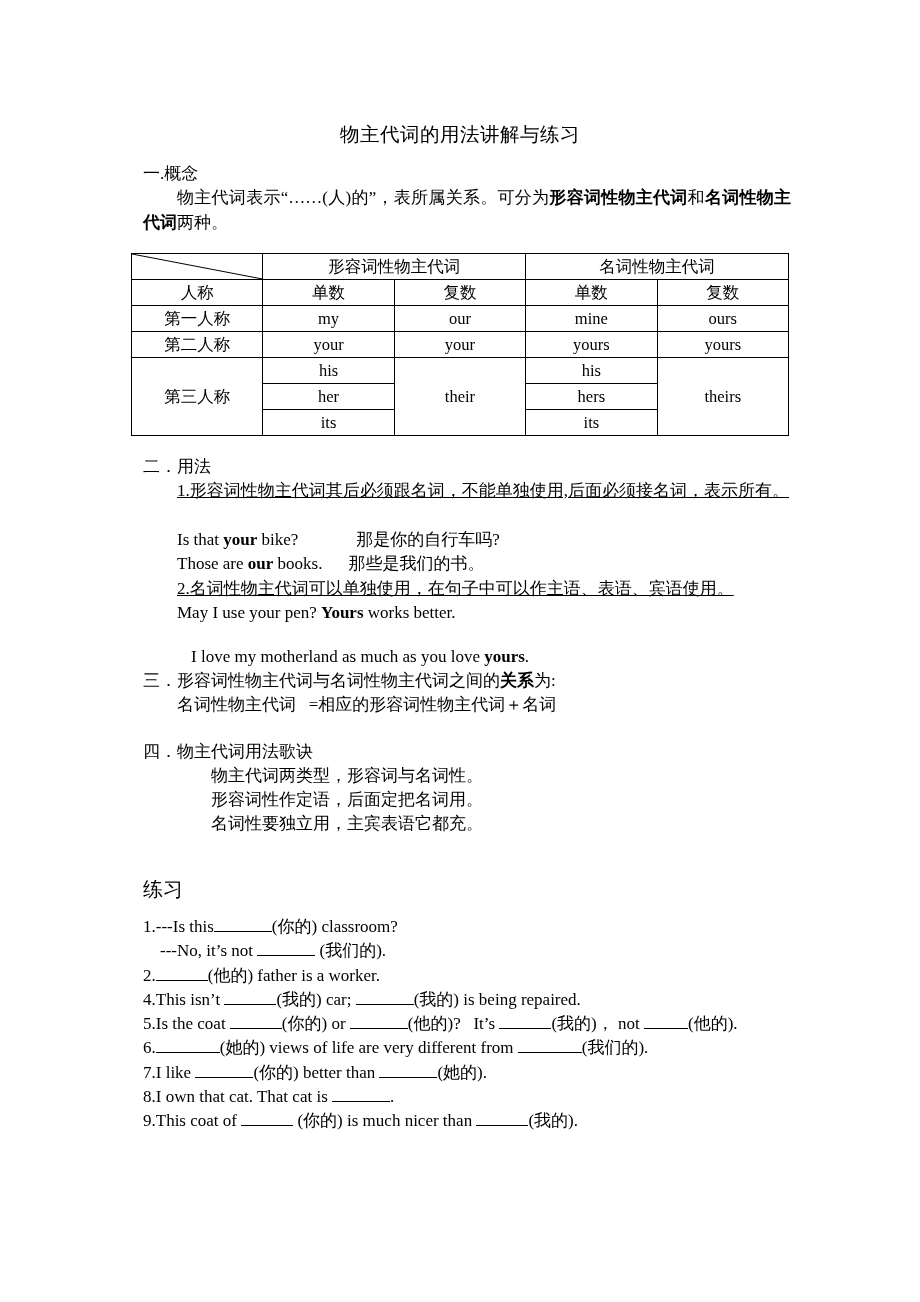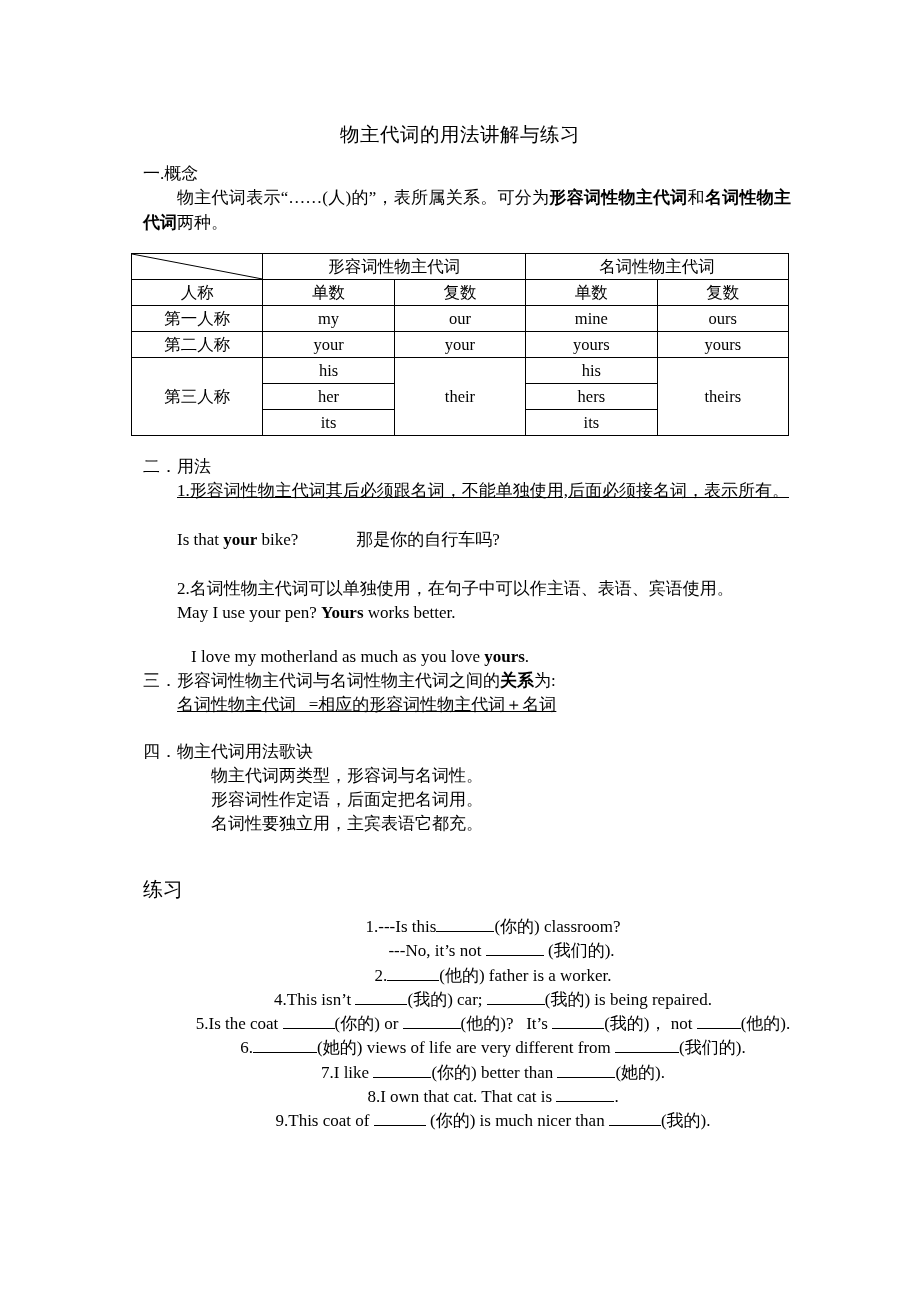--- a/index.html
+++ b/index.html
@@ -90,21 +90,21 @@
     left: 143px;
     font-size: 20px;
     line-height: 26px;
   }
   .ex-list {
     position: absolute;
     left: 143px;
     font-size: 17px;
     line-height: 24.3px;
   }
-  .ex-line { white-space: pre; text-align: center; }
+  .ex-line { white-space: pre; }
   .ex-line.sub { padding-left: 17px; }
 
   .bl {
     display: inline-block;
     border-bottom: 1px solid #000000;
     vertical-align: baseline;
     height: 15px;
     margin: 0 0px;
   }
   .bl-1 { width: 52px; }
@@ -184,30 +184,31 @@
       </tbody>
     </table>
   </div>
 
   <div class="blk sec-head" style="top:455px;">二．用法</div>
 
   <div class="blk indent1" style="left:143px; top:479px; width:648px; text-align:justify;text-decoration:underline;">1.形容词性物主代词其后必须跟名词，不能单独使用,后面必须接名词，表示所有。</div>
 
   <div class="blk" style="left:177px; top:528px;font-family:Liberation Serif, serif;"><span>Is that </span><b>your</b><span> bike?</span><span class="sp-l"></span><span>那是你的自行车吗?</span></div>
 
-
-  <div class="blk" style="left:177px; top:577px;">2.名词性物主代词可以单独使用，在句子中可以作主语、表语、宾语使用。</div>
+  <div class="blk" style="left:177px; top:552px;"><span>Those are </span><b>our</b><span> books.</span><span class="sp-m"></span><span>那些是我们的书。</span></div>
+
+  <div class="blk" style="left:177px; top:577px;text-decoration:underline;">2.名词性物主代词可以单独使用，在句子中可以作主语、表语、宾语使用。</div>
 
   <div class="blk" style="left:177px; top:601px;"><span>May I use your pen? </span><b>Yours</b><span> works better.</span></div>
 
   <div class="blk" style="left:191px; top:625px;margin-top:20px;"><span>I love my motherland as much as you love </span><b>yours</b><span>.</span></div>
 
   <div class="blk sec-head" style="top:669px;"><span>三．形容词性物主代词与名词性物主代词之间的</span><b>关系</b><span>为:</span></div>
 
-  <div class="blk" style="left:177px; top:693px; white-space:pre;text-decoration:underline;">名词性物主代词   =相应的形容词性物主代词＋名词</div>
+  <div class="blk" style="left:177px; top:693px; white-space:pre;">名词性物主代词   =相应的形容词性物主代词＋名词</div>
 
   <div class="blk sec-head" style="top:740px;">四．物主代词用法歌诀</div>
 
   <div class="blk" style="left:211px; top:764px;">物主代词两类型，形容词与名词性。</div>
   <div class="blk" style="left:211px; top:788px;">形容词性作定语，后面定把名词用。</div>
   <div class="blk" style="left:211px; top:812px;">名词性要独立用，主宾表语它都充。</div>
 
   <div class="ex-title" style="top:876px;">练习</div>
 
   <div class="ex-list" style="top:915px; width:700px;">

